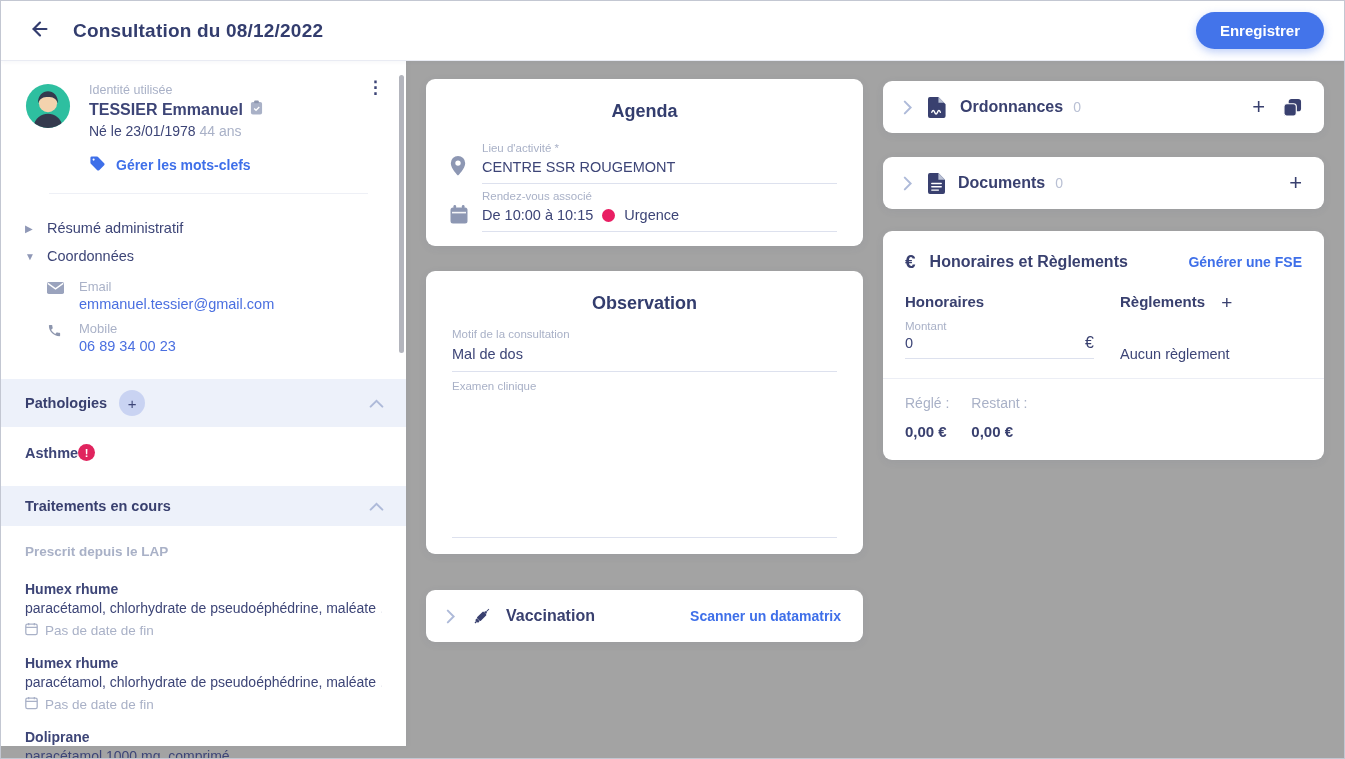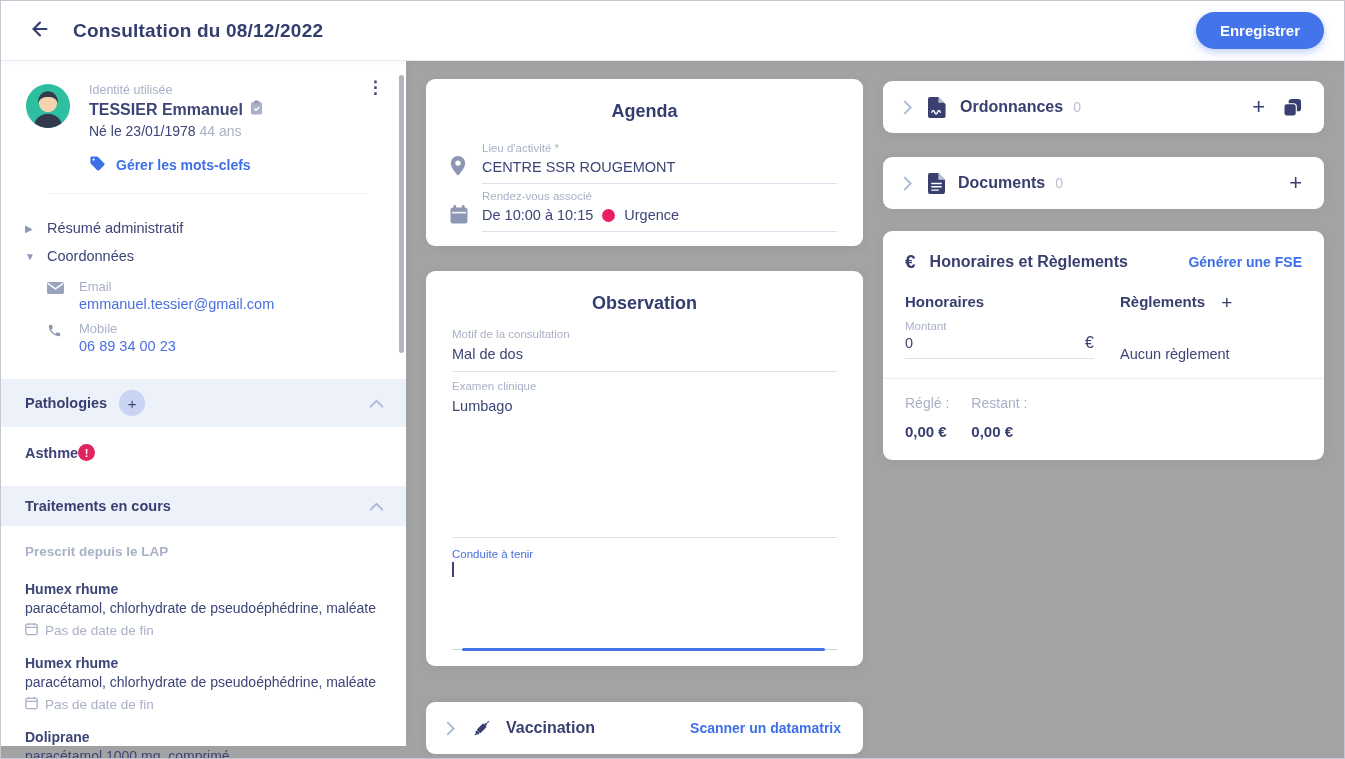--- a/index.html
+++ b/index.html
@@ -333,27 +333,20 @@
     </div>
 
     <div class="card obs-card">
       <div class="card-title">Observation</div>
       <div class="obs-field">
         <div class="f-label">Motif de la consultation</div>
         <div class="f-value">Mal de dos</div>
       </div>
       <div class="obs-field obs-examen">
         <div class="f-label">Examen clinique</div>
-        <div class="f-value">Lumbago</div>
-      </div>
-      <div class="obs-conduite">
-        <div class="f-label">Conduite à tenir</div>
-        <span class="cursor-bar"></span>
-        <span></span>
-        <div class="focus-line"></div>
       </div>
     </div>
 
     <div class="card strip vacc-card">
       <span class="chev">
         <svg width="9" height="15" viewBox="0 0 10 16" fill="none" stroke="#aebad9" stroke-width="2.2" stroke-linecap="round">
             <path d="M2 1.5L8.5 8 2 14.5"></path>
           </svg>
       </span>
       <span class="strip-icon">

